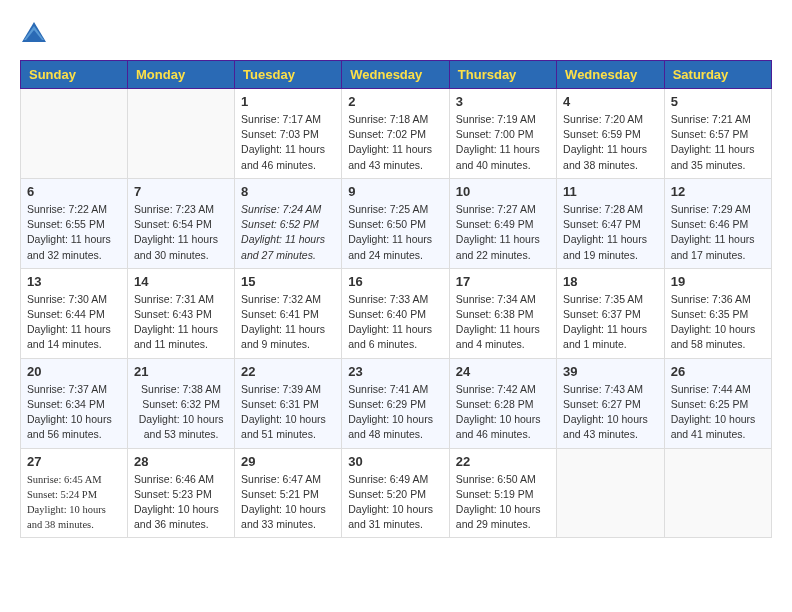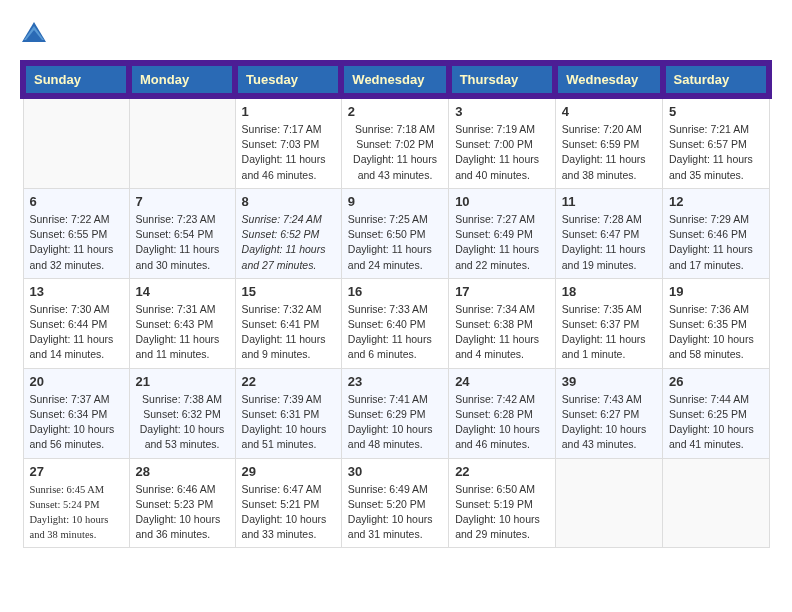--- a/index.html
+++ b/index.html
@@ -48,26 +48,26 @@
       font-size: 16px;
       color: #555;
     }
     .calendar {
       width: 100%;
       border-collapse: collapse;
       border: 1px solid #ccc;
     }
     .calendar th {
       background-color: #2a6ab5;
-      color: #fef9c3;
+      color: #fde047;
       font-size: 13px;
       font-weight: bold;
       padding: 6px 8px;
       text-align: left;
-      border: 6px solid #4c1d95;
+      border: 1px solid #4c1d95;
     }
     .calendar td {
       vertical-align: top;
       padding: 5px 6px;
       border: 1px solid #ddd;
       font-size: 11px;
       color: #333;
       background: #fff;
       width: 108px;
       min-height: 80px;
@@ -127,21 +127,21 @@
         <td class="empty"></td>
         <td class="empty"></td>
         <td>
           <span class="day-number">1</span>
           <div class="day-info" style="white-space: pre-line;">Sunrise: 7:17 AM
 Sunset: 7:03 PM
 Daylight: 11 hours and 46 minutes.</div>
         </td>
         <td>
           <span class="day-number">2</span>
-          <div class="day-info" style="white-space: pre-line; text-align: center;">Sunrise: 7:18 AM
+          <div class="day-info" style="white-space: pre-line;">Sunrise: 7:18 AM
 Sunset: 7:02 PM
 Daylight: 11 hours and 43 minutes.</div>
         </td>
         <td>
           <span class="day-number">3</span>
           <div class="day-info" style="white-space: pre-line;">Sunrise: 7:19 AM
 Sunset: 7:00 PM
 Daylight: 11 hours and 40 minutes.</div>
         </td>
         <td>

